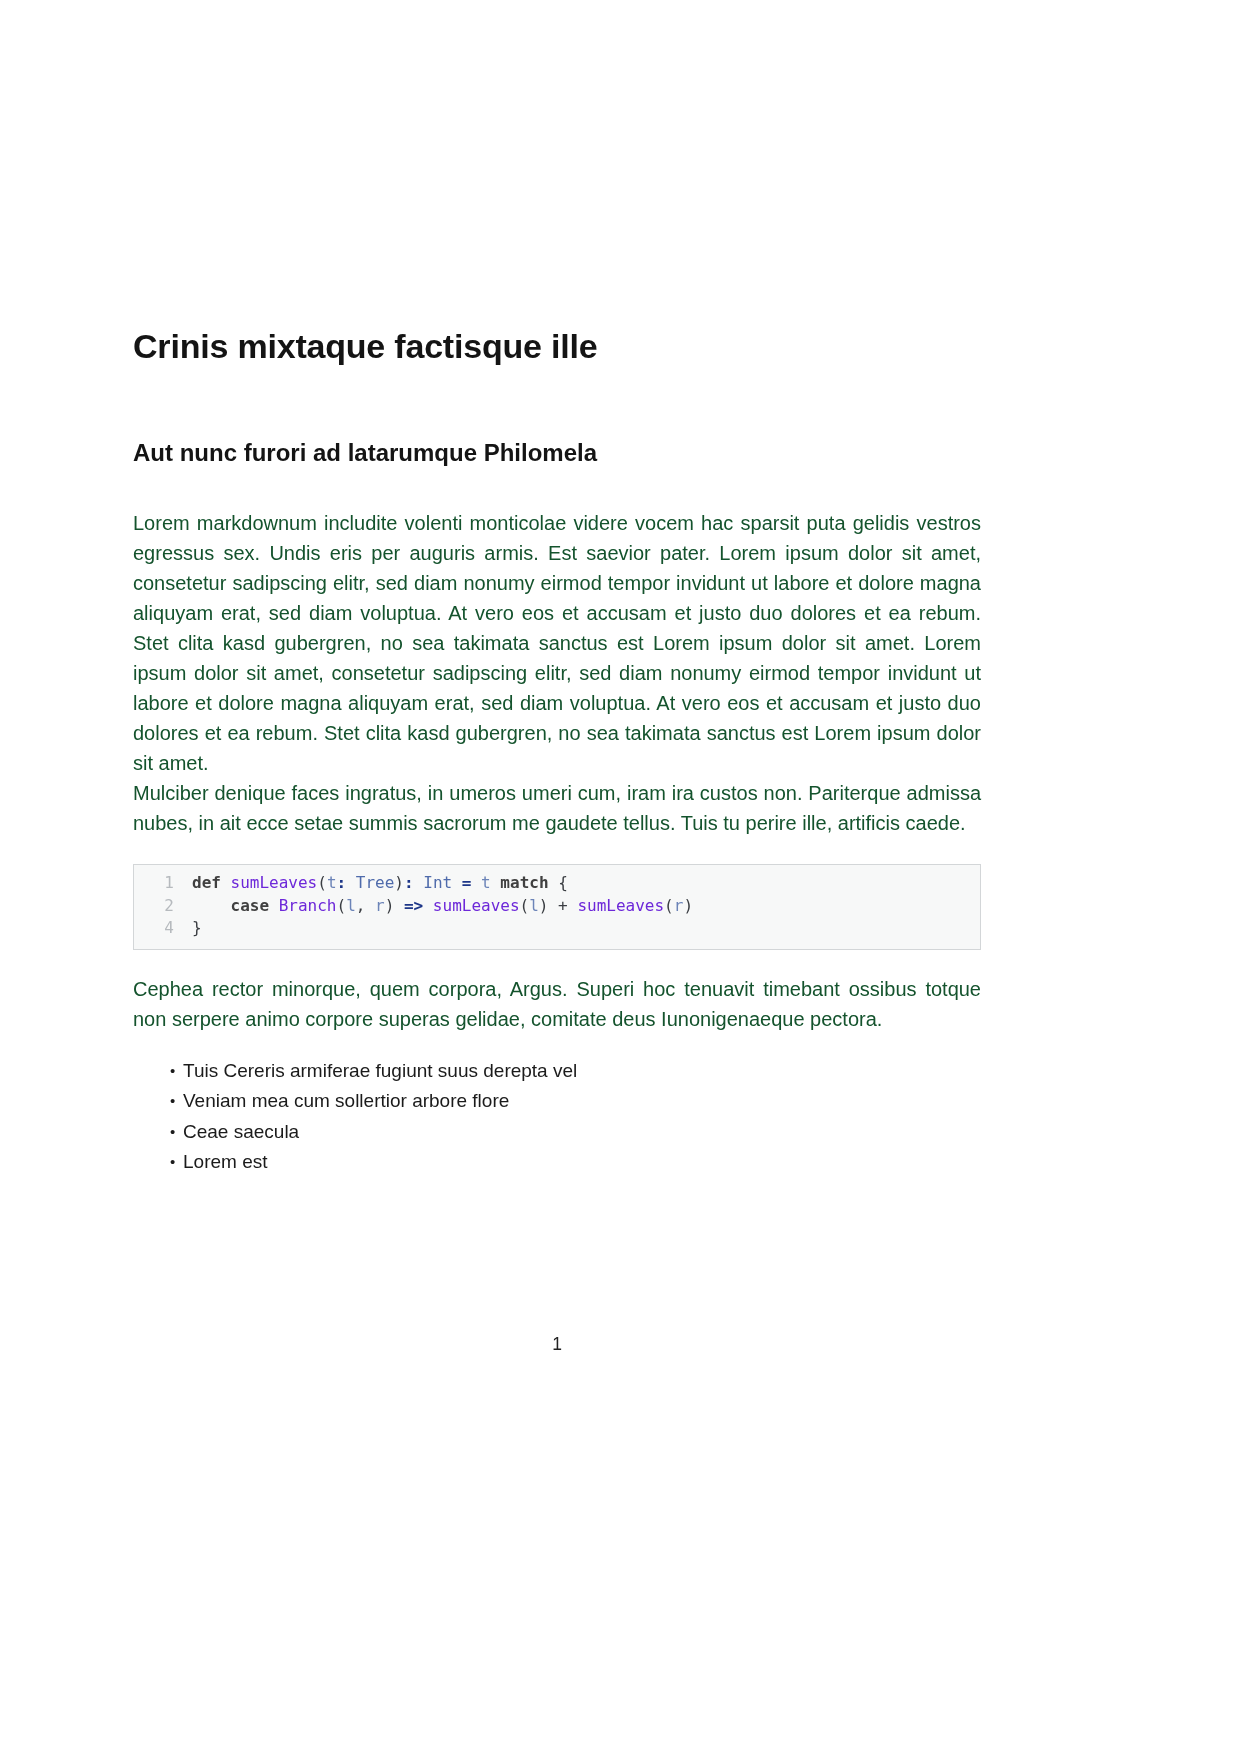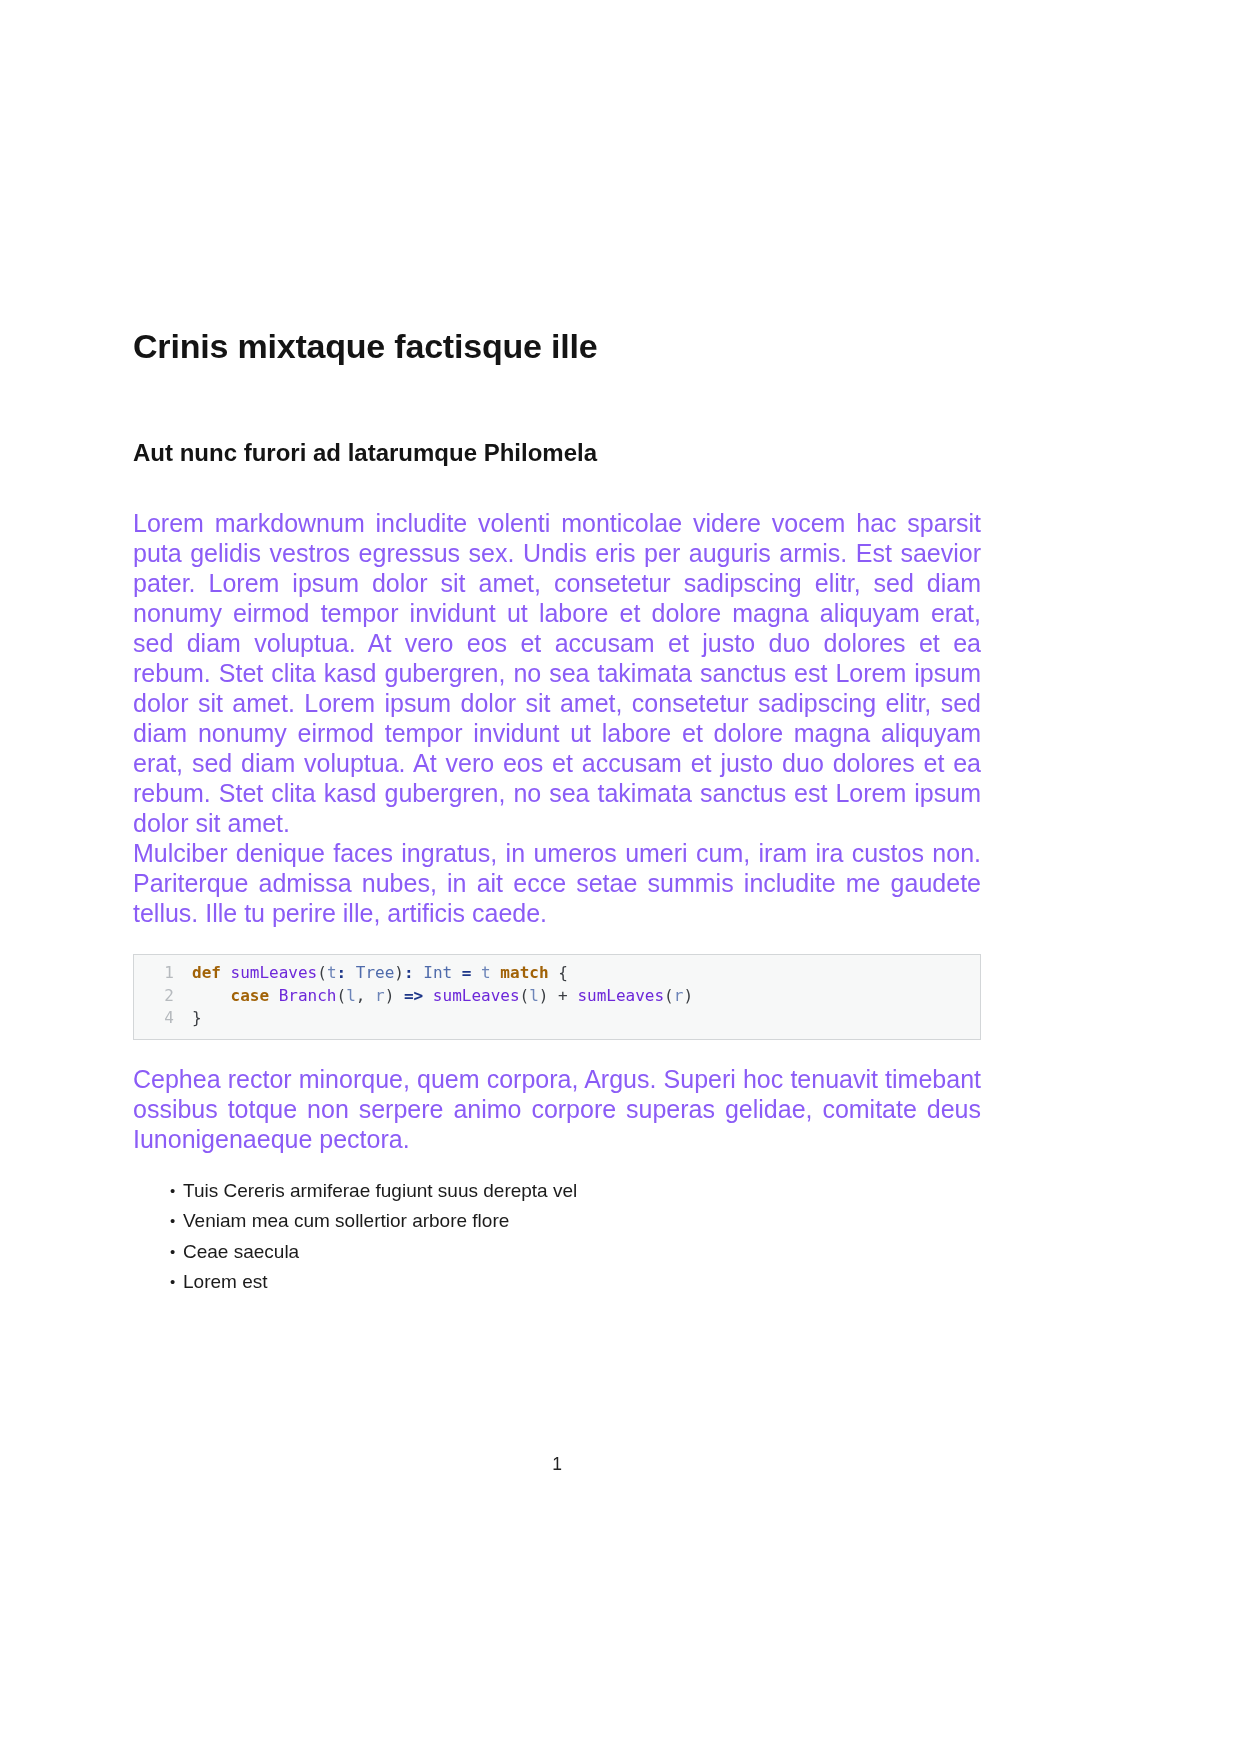--- a/index.html
+++ b/index.html
@@ -35,24 +35,24 @@
       font-size: 24px;
       line-height: 30px;
       font-weight: 700;
       color: #141414;
     }
     h2.heading-1 { margin-top: 72px; margin-bottom: 40px; }
     h2.heading-2 { margin-top: 56px; margin-bottom: 40px; }
 
     p.body-text {
       margin: 0;
-      font-size: 25px;
+      font-size: 20px;
       line-height: 30px;
       text-align: justify;
-      color: #8b5cf6;
+      color: #14532d;
     }
 
     .code-block {
       margin-top: 26px;
       margin-bottom: 24px;
       background: #f7f8f8;
       border: 1px solid #d3d6d8;
       padding: 7px 12px 9px 10px;
       box-sizing: border-box;
       font-family: "DejaVu Sans Mono", monospace;
@@ -63,21 +63,21 @@
     .code-line { white-space: pre; }
 
     .lineno {
       display: inline-block;
       width: 30px;
       text-align: right;
       margin-right: 18px;
       color: #b6babe;
     }
 
-    .tok-kw { color: #a16207; font-weight: bold; text-align: right; }
+    .tok-kw { color: #404040; font-weight: bold; text-align: right; }
     .tok-op { color: #1d3688; font-weight: bold; }
     .tok-fn { color: #6d28d9; }
     .tok-dt { color: #4f6bab; }
     .tok-va { color: #6c84b8; }
     .tok-pl { color: #3a3d42; }
 
     ul.bullet-list {
       margin: 22px 0 0 0;
       padding: 0;
       list-style: none;
@@ -111,21 +111,21 @@
 <div class="page">
   <div class="content">
 
     <h1 class="title">Crinis mixtaque factisque ille</h1>
 
     <h2 class="heading heading-1">Aut nunc furori ad latarumque Philomela</h2>
 
     <p class="body-text">Lorem markdownum includite volenti monticolae videre vocem hac sparsit puta gelidis vestros egressus sex. Undis eris per auguris armis. Est saevior pater. Lorem ipsum dolor sit amet, consetetur sadipscing elitr, sed diam nonumy eirmod tempor invidunt ut labore et dolore magna aliquyam erat, sed diam voluptua. At vero eos et accusam et justo duo dolores et ea rebum. Stet clita kasd gubergren, no sea takimata sanctus est Lorem ipsum dolor sit amet. Lorem ipsum dolor sit amet, consetetur sadipscing elitr, sed diam nonumy eirmod tempor invidunt ut labore et dolore magna aliquyam erat, sed diam voluptua. At vero eos et accusam et justo duo dolores et ea rebum. Stet clita kasd gubergren, no sea takimata sanctus est Lorem ipsum dolor sit amet.</p>
 
 
-    <p class="body-text">Mulciber denique faces ingratus, in umeros umeri cum, iram ira custos non. Pariterque admissa nubes, in ait ecce setae summis includite me gaudete tellus. Ille tu perire ille, artificis caede.</p>
+    <p class="body-text">Mulciber denique faces ingratus, in umeros umeri cum, iram ira custos non. Pariterque admissa nubes, in ait ecce setae summis sacrorum me gaudete tellus. Tuis tu perire ille, artificis caede.</p>
 
     <div class="code-block">
       <div class="code-lines">
           <div class="code-line"><span class="lineno">1</span><span class="code-text"><span class="tok-kw">def </span><span class="tok-fn">sumLeaves</span><span class="tok-pl">(</span><span class="tok-va">t</span><span class="tok-op">:</span><span class="tok-pl"> </span><span class="tok-dt">Tree</span><span class="tok-pl">)</span><span class="tok-op">:</span><span class="tok-pl"> </span><span class="tok-dt">Int</span><span class="tok-pl"> </span><span class="tok-op">=</span><span class="tok-pl"> </span><span class="tok-va">t</span><span class="tok-pl"> </span><span class="tok-kw">match</span><span class="tok-pl"> {</span></span></div>
           <div class="code-line"><span class="lineno">2</span><span class="code-text"><span class="tok-pl">    </span><span class="tok-kw">case </span><span class="tok-fn">Branch</span><span class="tok-pl">(</span><span class="tok-va">l</span><span class="tok-pl">, </span><span class="tok-va">r</span><span class="tok-pl">) </span><span class="tok-op">=&gt;</span><span class="tok-pl"> </span><span class="tok-fn">sumLeaves</span><span class="tok-pl">(</span><span class="tok-va">l</span><span class="tok-pl">) </span><span class="tok-pl">+</span><span class="tok-pl"> </span><span class="tok-fn">sumLeaves</span><span class="tok-pl">(</span><span class="tok-va">r</span><span class="tok-pl">)</span></span></div>
           <div class="code-line"><span class="lineno">4</span><span class="code-text"><span class="tok-pl">}</span></span></div>
         </div>
     </div>
 
     <p class="body-text">Cephea rector minorque, quem corpora, Argus. Superi hoc tenuavit timebant ossibus totque non serpere animo corpore superas gelidae, comitate deus Iunonigenaeque pectora.</p>

